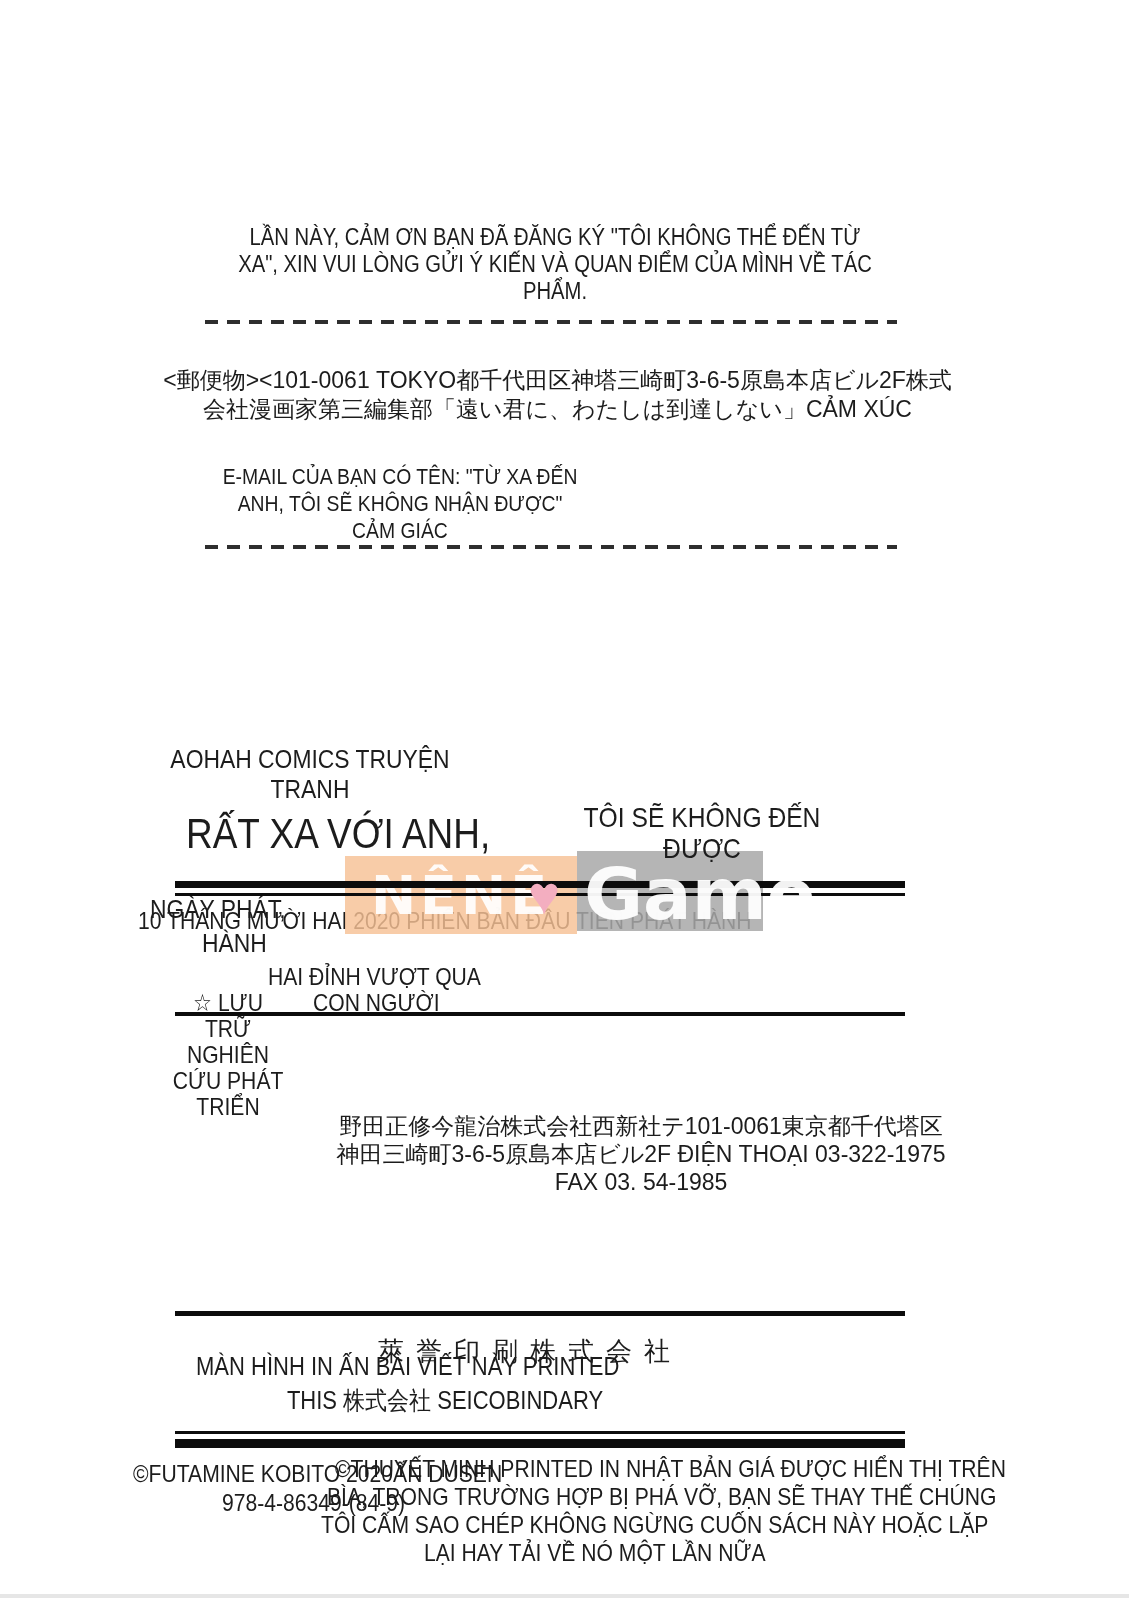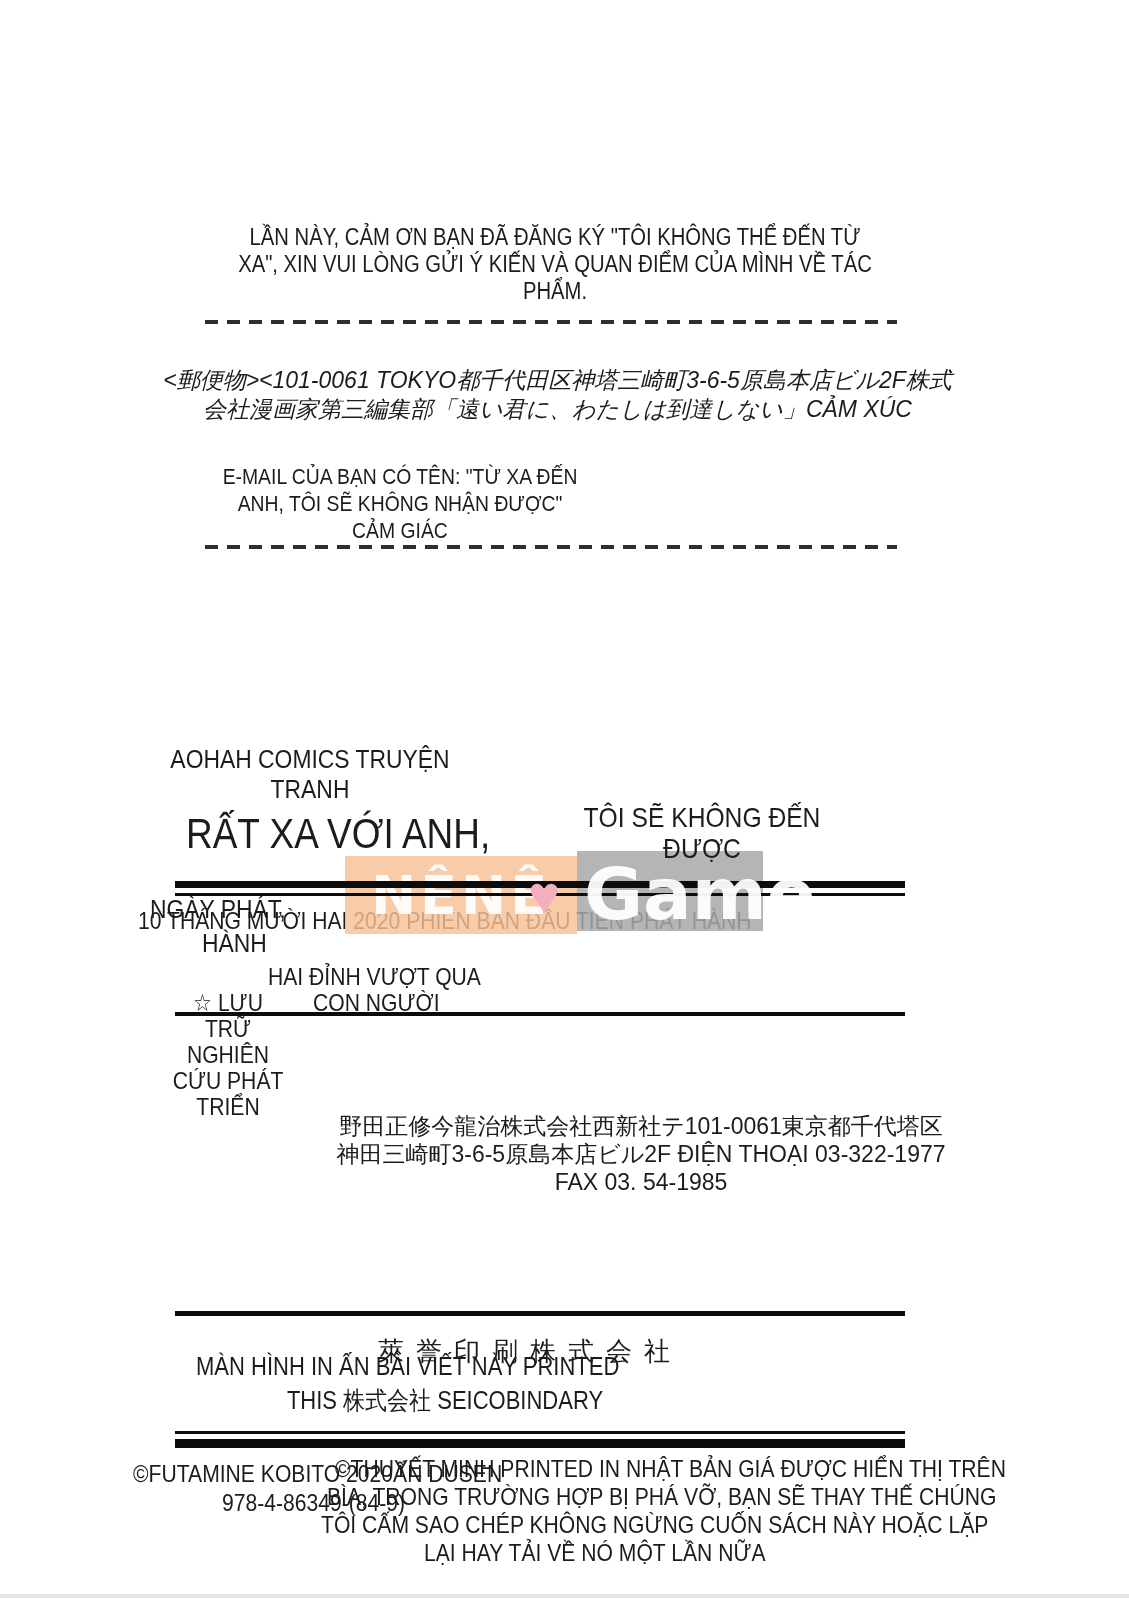--- a/index.html
+++ b/index.html
@@ -11,21 +11,21 @@
   .center{text-align:center;}
   .condL{transform:scaleX(0.88);transform-origin:0 0;}
   .condC{transform:scaleX(0.88);transform-origin:50% 0;}
   .rule{position:absolute;background:#0c0c0c;z-index:2;}
   .dashed{
     position:absolute;height:4px;z-index:0;
     background:repeating-linear-gradient(90deg,#2e2e2e 0 13px,transparent 13px 22px);
   }
 
   #intro{left:140px;top:224px;width:830px;font-size:23px;line-height:27px;}
-  #postal{left:135px;top:366px;width:845px;font-size:23px;line-height:29px;font-style:italic;}
+  #postal{left:135px;top:366px;width:845px;font-size:23px;line-height:29px;}
   #email{left:150px;top:463px;width:500px;font-size:22px;line-height:27px;}
   #dash1{left:205px;top:320px;width:692px;}
   #dash2{left:205px;top:545px;width:692px;}
 
   #publisher{left:145px;top:744px;width:330px;font-size:26px;line-height:30px;}
   #titleLeft{left:186px;top:810px;font-size:42px;z-index:0;}
   #titleRight{left:552px;top:802px;width:300px;font-size:28px;line-height:31px;z-index:4;}
 
   #wmPeach{position:absolute;left:345px;top:856px;width:232px;height:78px;
     background:rgba(246,193,149,0.82);z-index:1;display:flex;align-items:center;justify-content:center;}
@@ -128,21 +128,21 @@
     <div>TRỮ</div>
     <div>NGHIÊN</div>
     <div>CỨU PHÁT</div>
     <div>TRIỂN</div>
   </div>
 
   <div class="rule" id="ruleB"></div>
 
   <div class="t center" id="address">
     <div>野田正修今龍治株式会社西新社テ101-0061東京都千代塔区</div>
-    <div>神田三崎町3-6-5原島本店ビル2F ĐIỆN THOẠI 03-322-1977</div>
+    <div>神田三崎町3-6-5原島本店ビル2F ĐIỆN THOẠI 03-322-1975</div>
     <div>FAX 03. 54-1985</div>
   </div>
 
   <div class="rule" id="ruleC"></div>
 
   <div class="t" id="printerJp">萊誉印刷株式会社</div>
   <div class="t condL" id="printerVi1">MÀN HÌNH IN ẤN BÀI VIẾT NÀY PRINTED</div>
   <div class="t center condC" id="printerVi2">THIS 株式会社 SEICOBINDARY</div>
 
   <div class="rule" id="ruleD1"></div>

